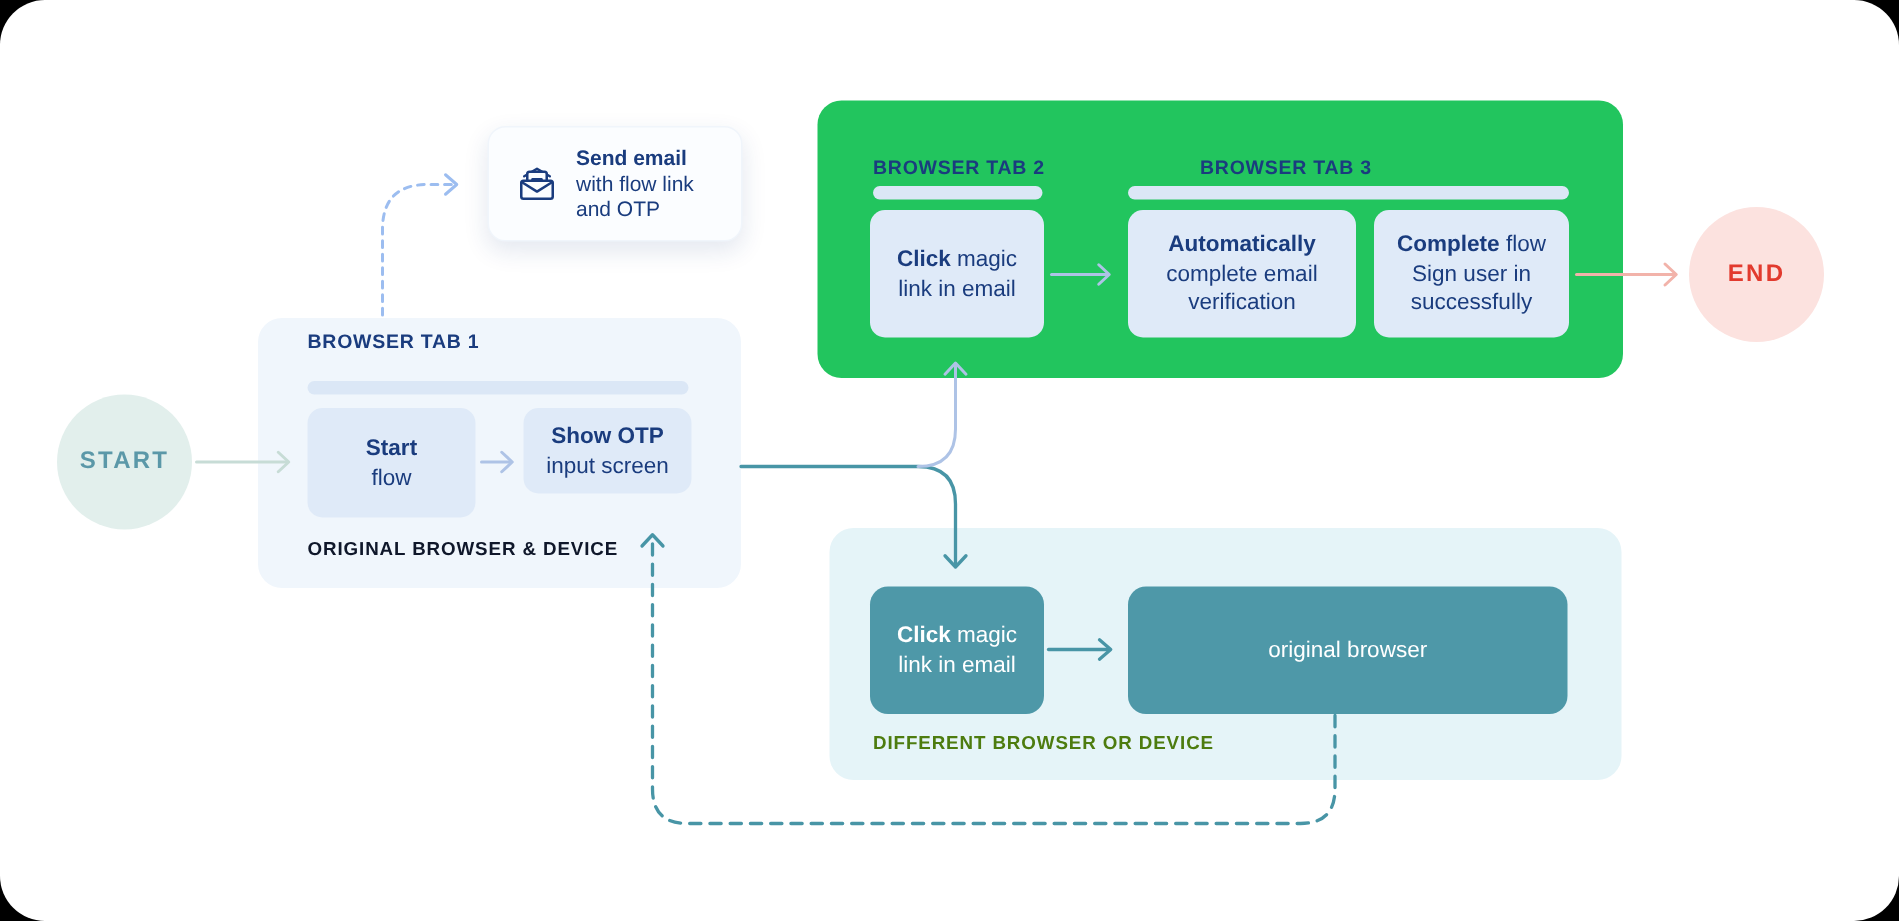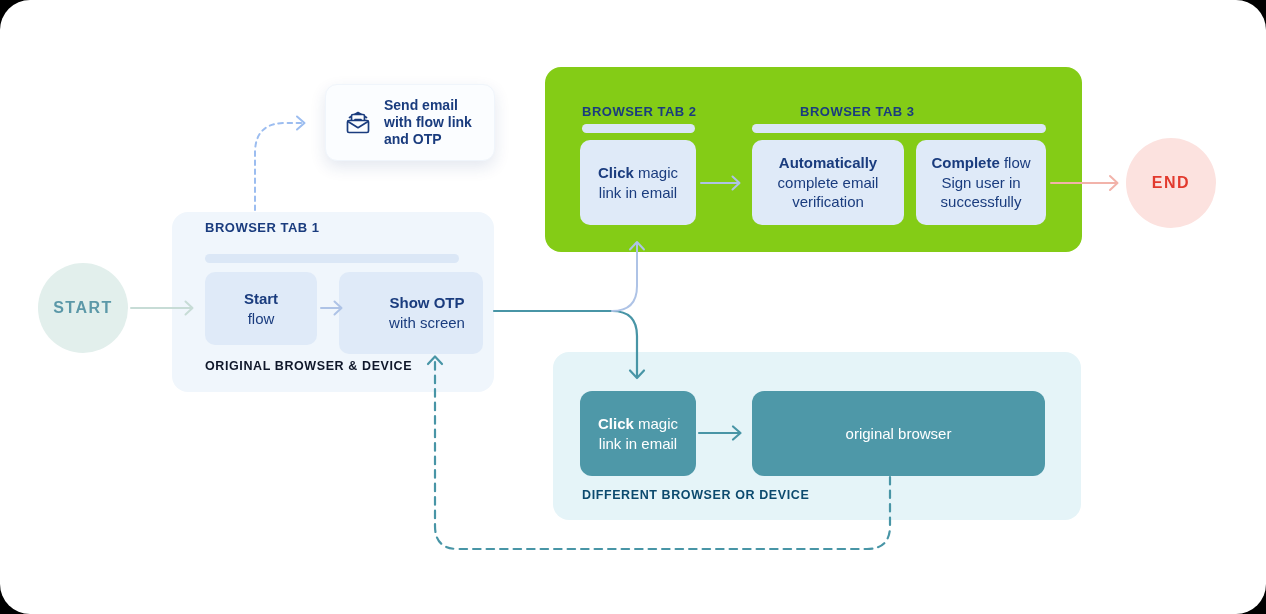--- a/index.html
+++ b/index.html
@@ -11,45 +11,45 @@
   
   .circle{position:absolute;width:90px;height:90px;border-radius:50%;
           display:flex;align-items:center;justify-content:center;
           font-weight:bold;font-size:16px;letter-spacing:1.5px;}
   .start{left:38px;top:263px;background:#e2efec;color:#5b98a8;}
   .end{left:1126px;top:138px;background:#fce2df;color:#e23a2e;}
 
   
   .group{position:absolute;border-radius:16px;}
   .tab1{left:172px;top:212px;width:322px;height:180px;background:#f0f6fc;}
-  .tabs23{left:545px;top:67px;width:537px;height:185px;background:#84cc16;}
+  .tabs23{left:545px;top:67px;width:537px;height:185px;background:#22c55e;}
   .diffdev{left:553px;top:352px;width:528px;height:168px;background:#e5f4f8;}
 
   .grouptitle{position:absolute;font-size:13px;font-weight:bold;color:#1a3c7e;
               letter-spacing:.5px;white-space:nowrap;}
   .tabbar{position:absolute;height:9px;border-radius:5px;background:#dbe7f6;}
   .groupfoot{position:absolute;font-size:12.5px;font-weight:bold;letter-spacing:.6px;
              white-space:nowrap;}
   .foot-blue{color:#0f172a;}
-  .foot-teal{color:#0c4a6e;}
+  .foot-teal{color:#4d7c0f;}
 
   
   .stepbox{position:absolute;border-radius:10px;display:flex;flex-direction:column;
            align-items:center;justify-content:center;text-align:center;
            font-size:15px;line-height:1.32;}
   .bluebox{background:#dfeaf8;color:#1a3c7e;}
   .tealbox{background:#4e98a8;color:#ffffff;border-radius:12px;}
   .ln{display:block;}
 
   
   .mailcard{position:absolute;left:325px;top:84px;width:170px;height:77px;
             background:#fbfdff;border:1px solid #f0f5fb;border-radius:12px;
             box-shadow:0 6px 16px rgba(26,60,126,.12);
             display:flex;align-items:center;gap:10px;padding:0 0 0 16px;
-            box-sizing:border-box;font-weight:bold;}
+            box-sizing:border-box;}
   .mailtext{font-size:14px;line-height:1.22;color:#1a3c7e;}
 
   svg.overlay{position:absolute;left:0;top:0;pointer-events:none;}
   svg.overlay path{fill:none;stroke-linecap:round;stroke-linejoin:round;}
 </style>
 </head>
 <body>
 
 <div class="canvas">
 
@@ -72,23 +72,23 @@
     </div>
   </div>
 
   <div class="group tab1">
     <div class="grouptitle" style="left:33px;top:8px;">BROWSER TAB 1</div>
     <div class="tabbar" style="left:33px;top:42px;width:254px;"></div>
     <div class="stepbox bluebox" style="left:33px;top:60px;width:112px;height:73px;">
       <span class="ln"><b>Start</b></span>
       <span class="ln">flow</span>
     </div>
-    <div class="stepbox bluebox" style="left:167px;top:60px;width:112px;height:82px;padding-left:32px;">
+    <div class="stepbox bluebox" style="left:177px;top:60px;width:112px;height:57px;">
       <span class="ln"><b>Show OTP</b></span>
-      <span class="ln">with screen</span>
+      <span class="ln">input screen</span>
     </div>
     <div class="groupfoot foot-blue" style="left:33px;top:147px;">ORIGINAL BROWSER &amp; DEVICE</div>
   </div>
 
   <div class="group tabs23">
     <div class="grouptitle" style="left:37px;top:37px;">BROWSER TAB 2</div>
     <div class="tabbar" style="left:37px;top:57px;width:113px;"></div>
     <div class="stepbox bluebox" style="left:35px;top:73px;width:116px;height:85px;">
       <span class="ln"><b>Click</b><span> magic</span></span>
       <span class="ln">link in email</span>

